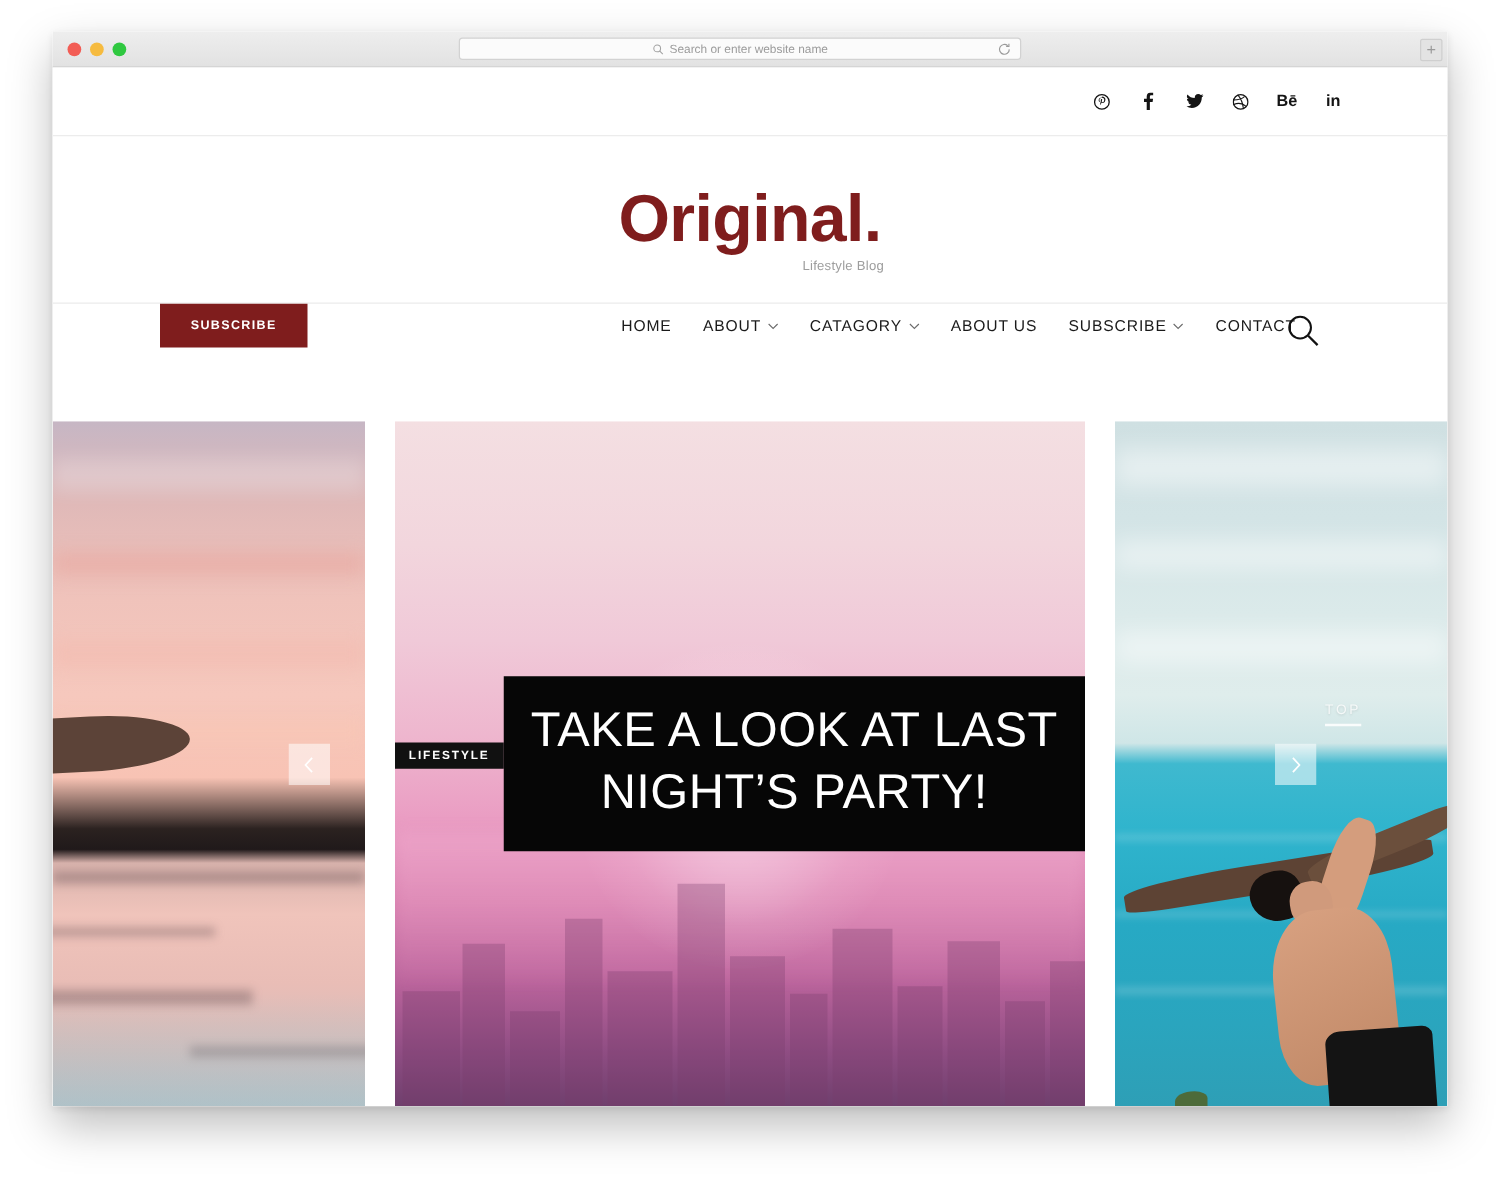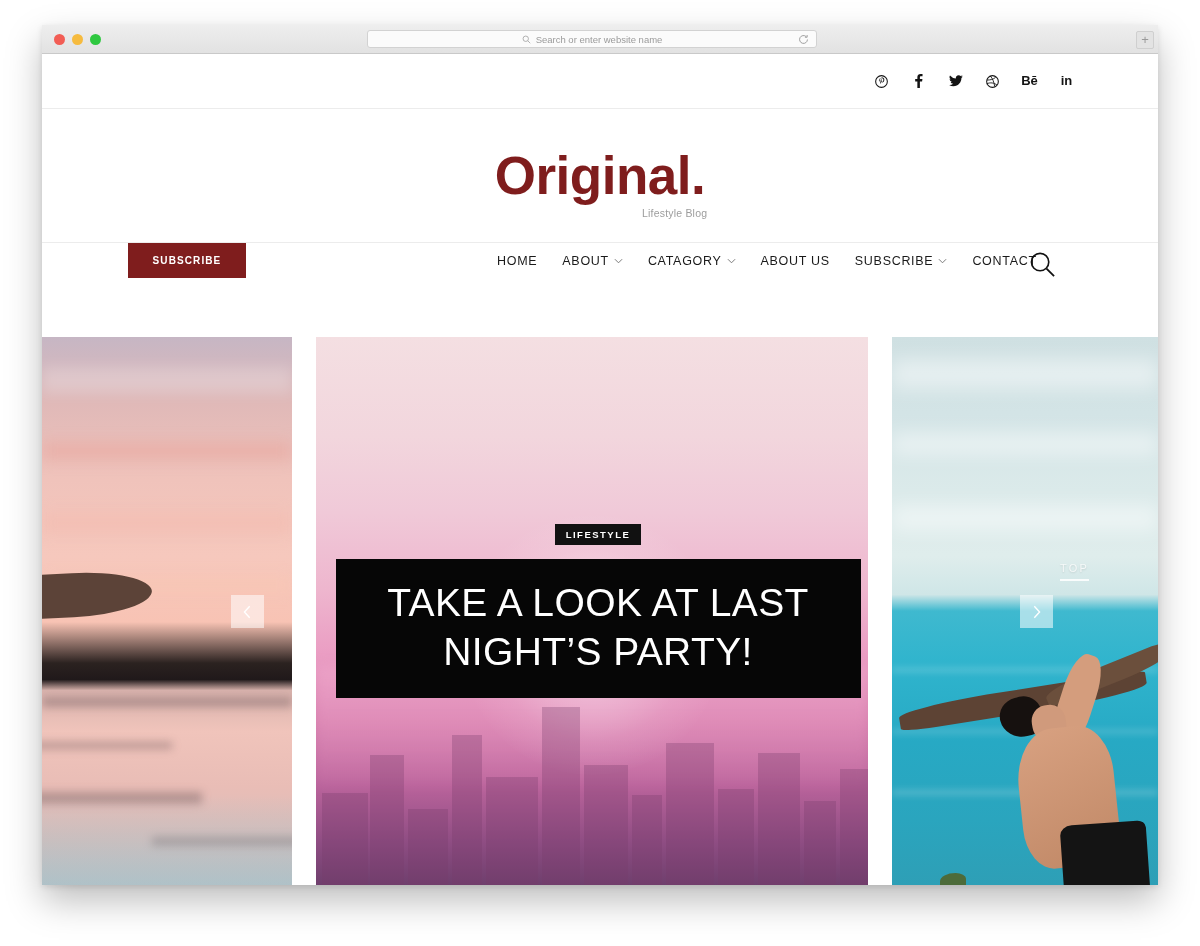--- a/index.html
+++ b/index.html
@@ -421,24 +421,23 @@
     height: 14px;
     background: #4d6b3a;
     border-radius: 60% 40% 0 0;
   }
 
   
   .slide-overlay {
     position: absolute;
     inset: 0;
     display: flex;
-    flex-direction: column;
+    flex-direction: row;
     align-items: center;
     justify-content: center;
-    padding-left: 12px;
   }
   .category-badge {
     background: #111111;
     color: #ffffff;
     font-size: 9.5px;
     font-weight: bold;
     letter-spacing: 1.5px;
     padding: 5px 11px;
     margin-bottom: 14px;
   }

